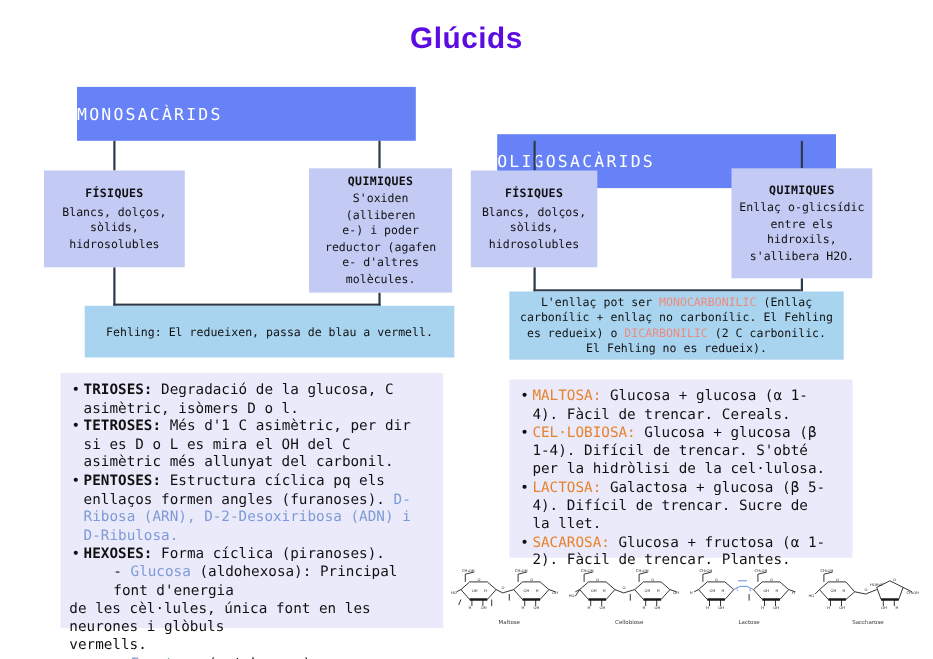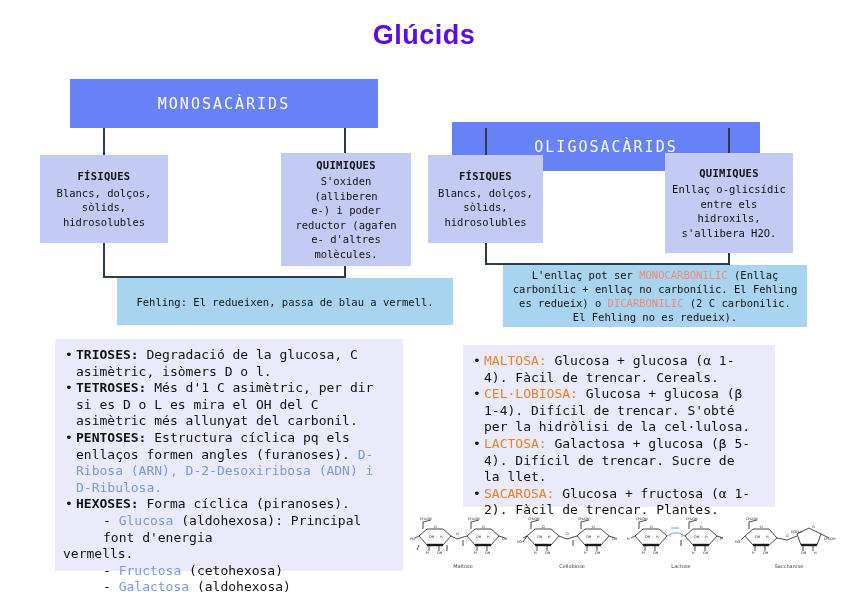--- a/index.html
+++ b/index.html
@@ -20,21 +20,21 @@
     color:#5b0ce0;
     letter-spacing:0.5px;
   }
 
   .hdr{
     position:absolute;
     background:#6782f7;
     color:#ffffff;
     font-size:15px;
     letter-spacing:2px;
-    display:flex;align-items:center;justify-content:center;
+    display:flex;align-items:center;
     text-align:center;
   }
   #hdr-mono{left:70px;top:79px;width:308px;height:49px;}
   #hdr-oligo{left:452px;top:79px;width:308px;height:49px;margin-top:43px;}
 
   .propbox{
     position:absolute;
     background:#c3caf3;
     font-size:10.5px;
     line-height:14.5px;
@@ -55,21 +55,20 @@
   .infobox{
     position:absolute;
     background:#a8d4ef;
     font-size:10.5px;
     line-height:14px;
     color:#111;
     text-align:center;
     display:flex;align-items:center;justify-content:center;
     padding:6px 8px;
     box-sizing:border-box;
-    margin-left:40px;
   }
   #box-fehling{left:77px;top:278px;width:336px;height:47px;}
   #box-enllac{left:463px;top:265px;width:304px;height:62px;}
 
   .listbox{
     position:absolute;
     background:#eaeafb;
     font-size:13px;
     line-height:16.6px;
     color:#111;
@@ -187,20 +186,21 @@
         <b>TETROSES:</b><span> Més d'1 C asimètric, per dir si es D o L es mira el OH del C asimètric més allunyat del carbonil.</span>
       </li>
       <li>
         <b>PENTOSES:</b><span> Estructura cíclica pq els enllaços formen angles (furanoses). </span><span class="blu">D- Ribosa (ARN), D-2-Desoxiribosa (ADN) i D-Ribulosa.</span>
       </li>
       <li>
         <b>HEXOSES:</b><span> Forma cíclica (piranoses).</span>
       </li>
     </ul>
     <div class="sub"><span>- </span><span class="blu">Glucosa</span><span> (aldohexosa): Principal font d'energia</span></div>
+    <div class="flow"><span>de les cèl·lules, única font en les neurones i glòbuls</span></div>
     <div class="flow"><span>vermells.</span></div>
     <div class="sub"><span>- </span><span class="blu">Fructosa</span><span> (cetohexosa)</span></div>
     <div class="sub"><span>- </span><span class="blu">Galactosa</span><span> (aldohexosa)</span></div>
   </div>
 
   <div class="listbox" id="list-oli">
     <ul class="bl">
       <li>
         <span class="org">MALTOSA:</span><span> Glucosa + glucosa (α 1-4). Fàcil de trencar. Cereals.</span>
       </li>

